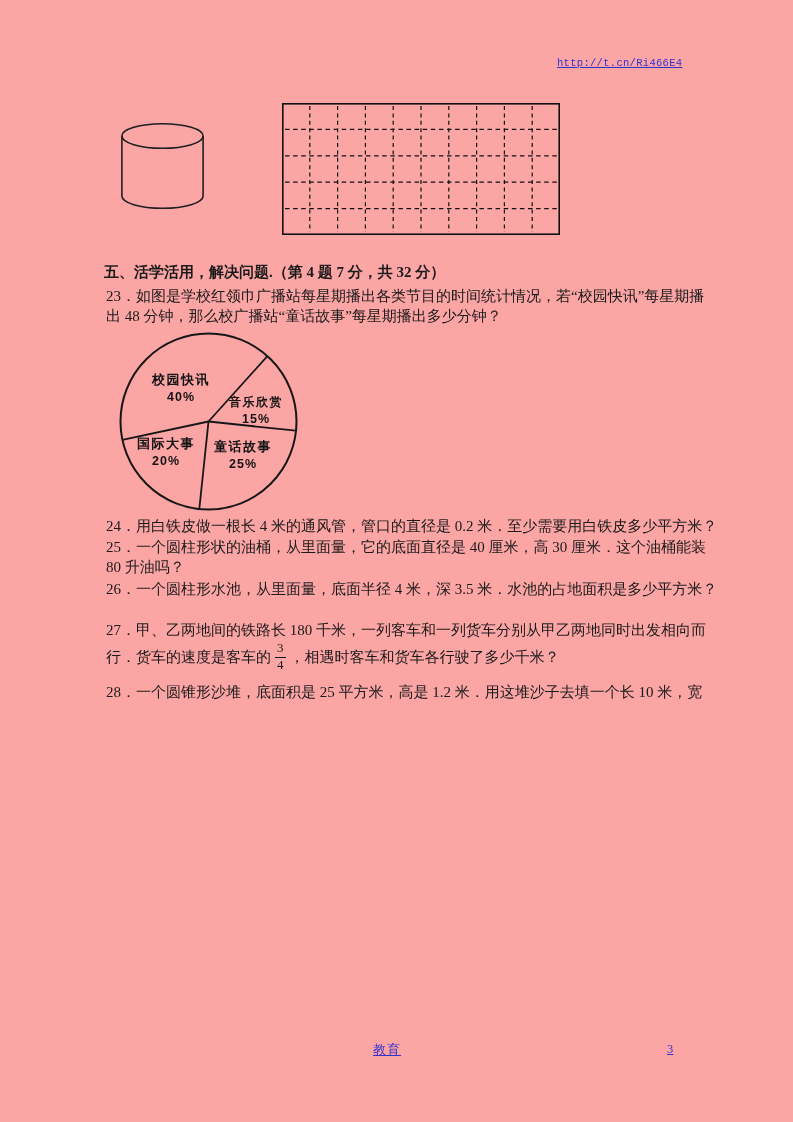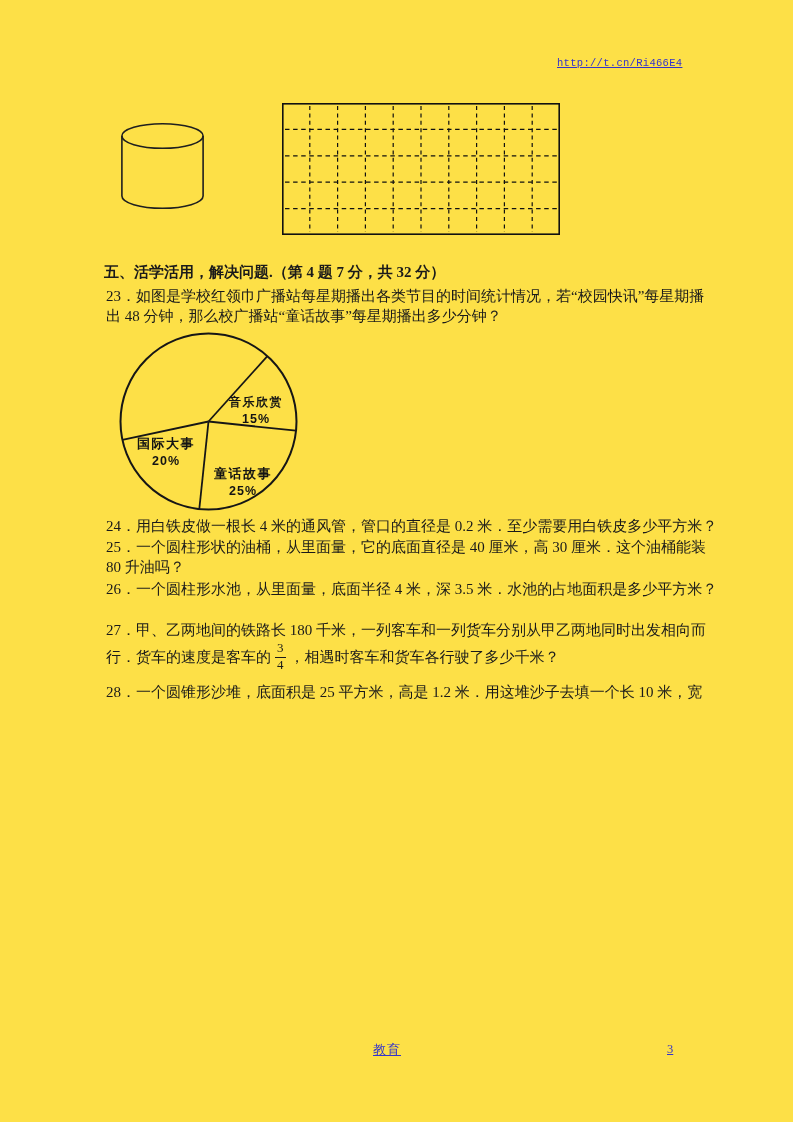--- a/index.html
+++ b/index.html
@@ -1,19 +1,19 @@
 <!DOCTYPE html>
 <html><head>
 <meta charset="utf-8">
 <style>
   * { margin:0; padding:0; box-sizing:border-box; }
   html,body { background:#ffffff; }
   .page {
     position:relative; width:793px; height:1122px; margin:0 auto;
-    background:#fde047; overflow:hidden;
+    background:#fca5a5; overflow:hidden;
     font-family:"Liberation Serif","DejaVu Serif",serif;
     color:#1a1a1a;
   }
   .abs { position:absolute; }
   a.doc-link { color:#3333cc; text-decoration:underline; }
   .url-link {
     left:557px; top:57px;
     font-family:"Liberation Mono","DejaVu Sans Mono",monospace;
     font-size:10.5px; letter-spacing:0.3px; white-space:nowrap;
   }
@@ -84,29 +84,33 @@
   <svg class="abs" style="left:118px; top:331px;" width="182" height="182" viewBox="0 0 182 182">
     <circle cx="90.5" cy="90.5" r="88" fill="none" stroke="#161616" stroke-width="2"></circle>
     <g stroke="#161616" stroke-width="1.8">
         <line x1="90.5" y1="90.5" x2="178.0" y2="99.7"></line>
         <line x1="90.5" y1="90.5" x2="149.4" y2="25.1"></line>
         <line x1="90.5" y1="90.5" x2="4.4" y2="108.8"></line>
         <line x1="90.5" y1="90.5" x2="81.3" y2="178.0"></line>
       </g>
   </svg>
 
+  <div class="pie-label" style="left:121px; top:371px; width:120px;">
+    <span class="nm">校园快讯</span>
+    <span class="pc">40%</span>
+  </div>
   <div class="pie-label" style="left:206px; top:394px; width:100px;text-align:center;">
     <span class="nm" style="font-size:12px;">音乐欣赏</span>
     <span class="pc">15%</span>
   </div>
   <div class="pie-label" style="left:106px; top:435px; width:120px;">
     <span class="nm">国际大事</span>
     <span class="pc">20%</span>
   </div>
-  <div class="pie-label" style="left:183px; top:438px; width:120px;margin-top:27px;">
+  <div class="pie-label" style="left:183px; top:438px; width:120px;">
     <span class="nm">童话故事</span>
     <span class="pc">25%</span>
   </div>
 
   <div class="abs qline" style="top:516px">24．用白铁皮做一根长 4 米的通风管，管口的直径是 0.2 米．至少需要用白铁皮多少平方米？</div>
   <div class="abs qline" style="top:537px">25．一个圆柱形状的油桶，从里面量，它的底面直径是 40 厘米，高 30 厘米．这个油桶能装</div>
   <div class="abs qline" style="top:557px">80 升油吗？</div>
   <div class="abs qline" style="top:579px">26．一个圆柱形水池，从里面量，底面半径 4 米，深 3.5 米．水池的占地面积是多少平方米？</div>
 
   <div class="abs qline" style="top:620px">27．甲、乙两地间的铁路长 180 千米，一列客车和一列货车分别从甲乙两地同时出发相向而</div>

